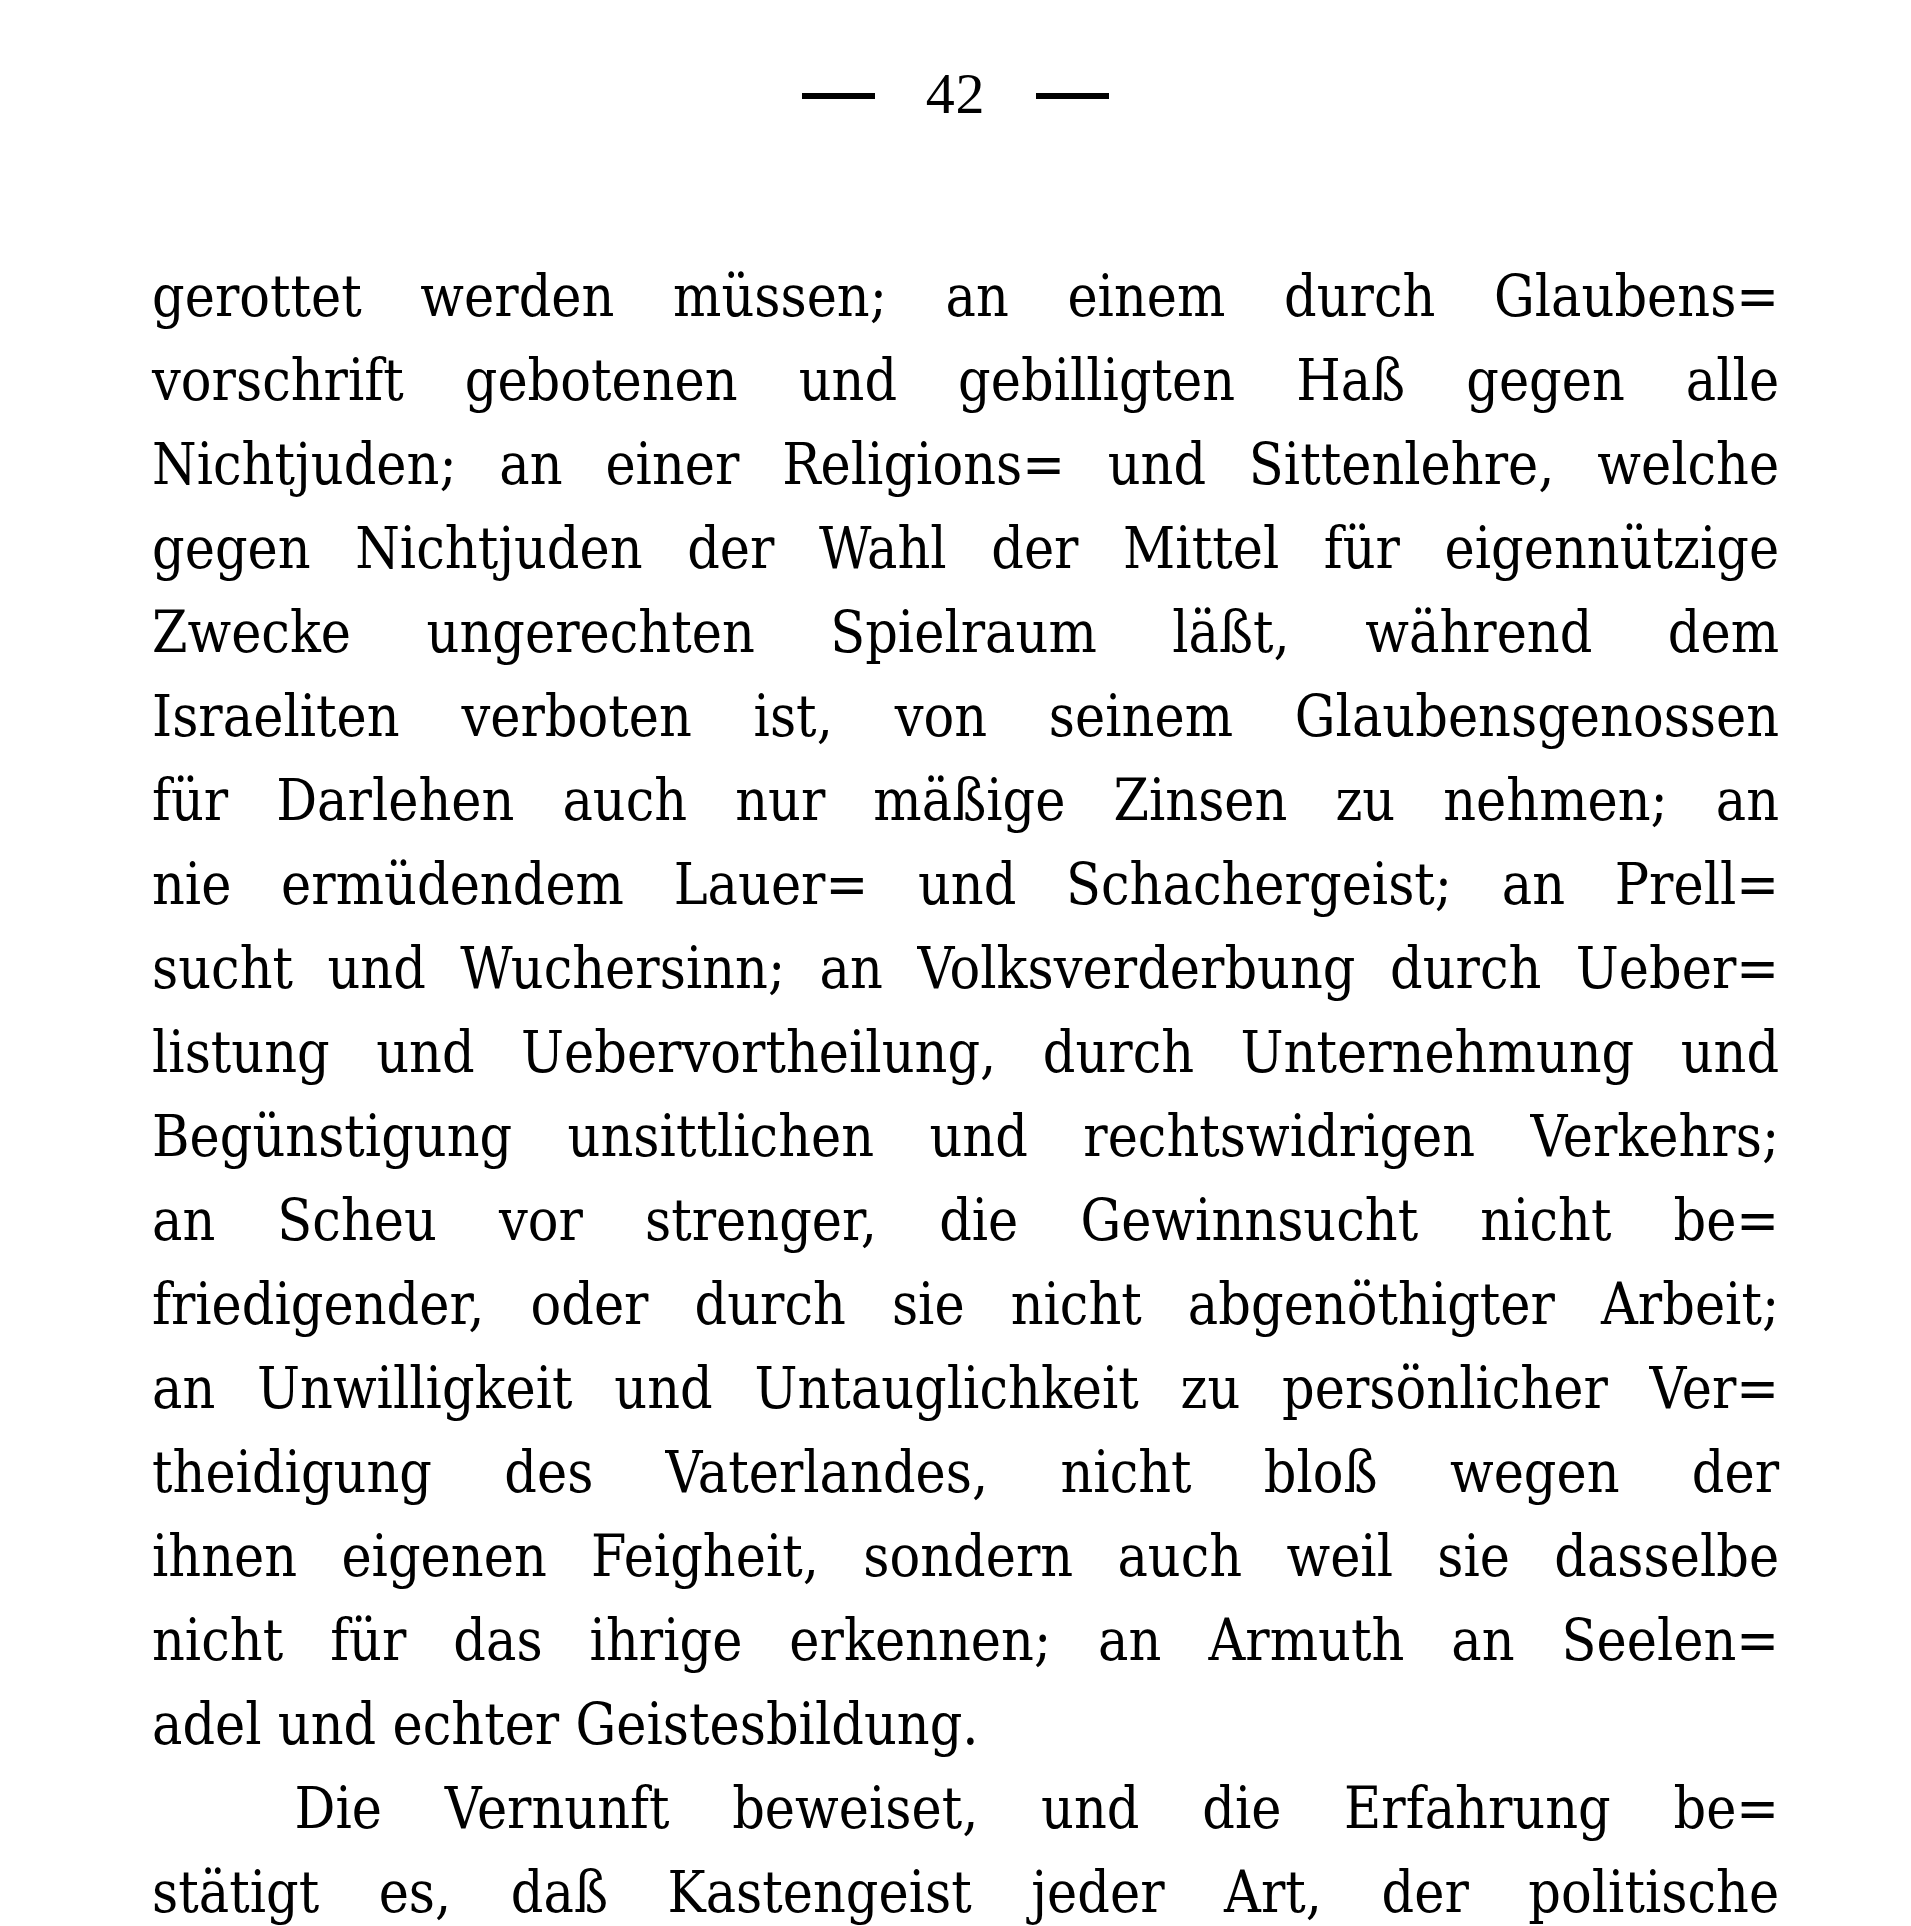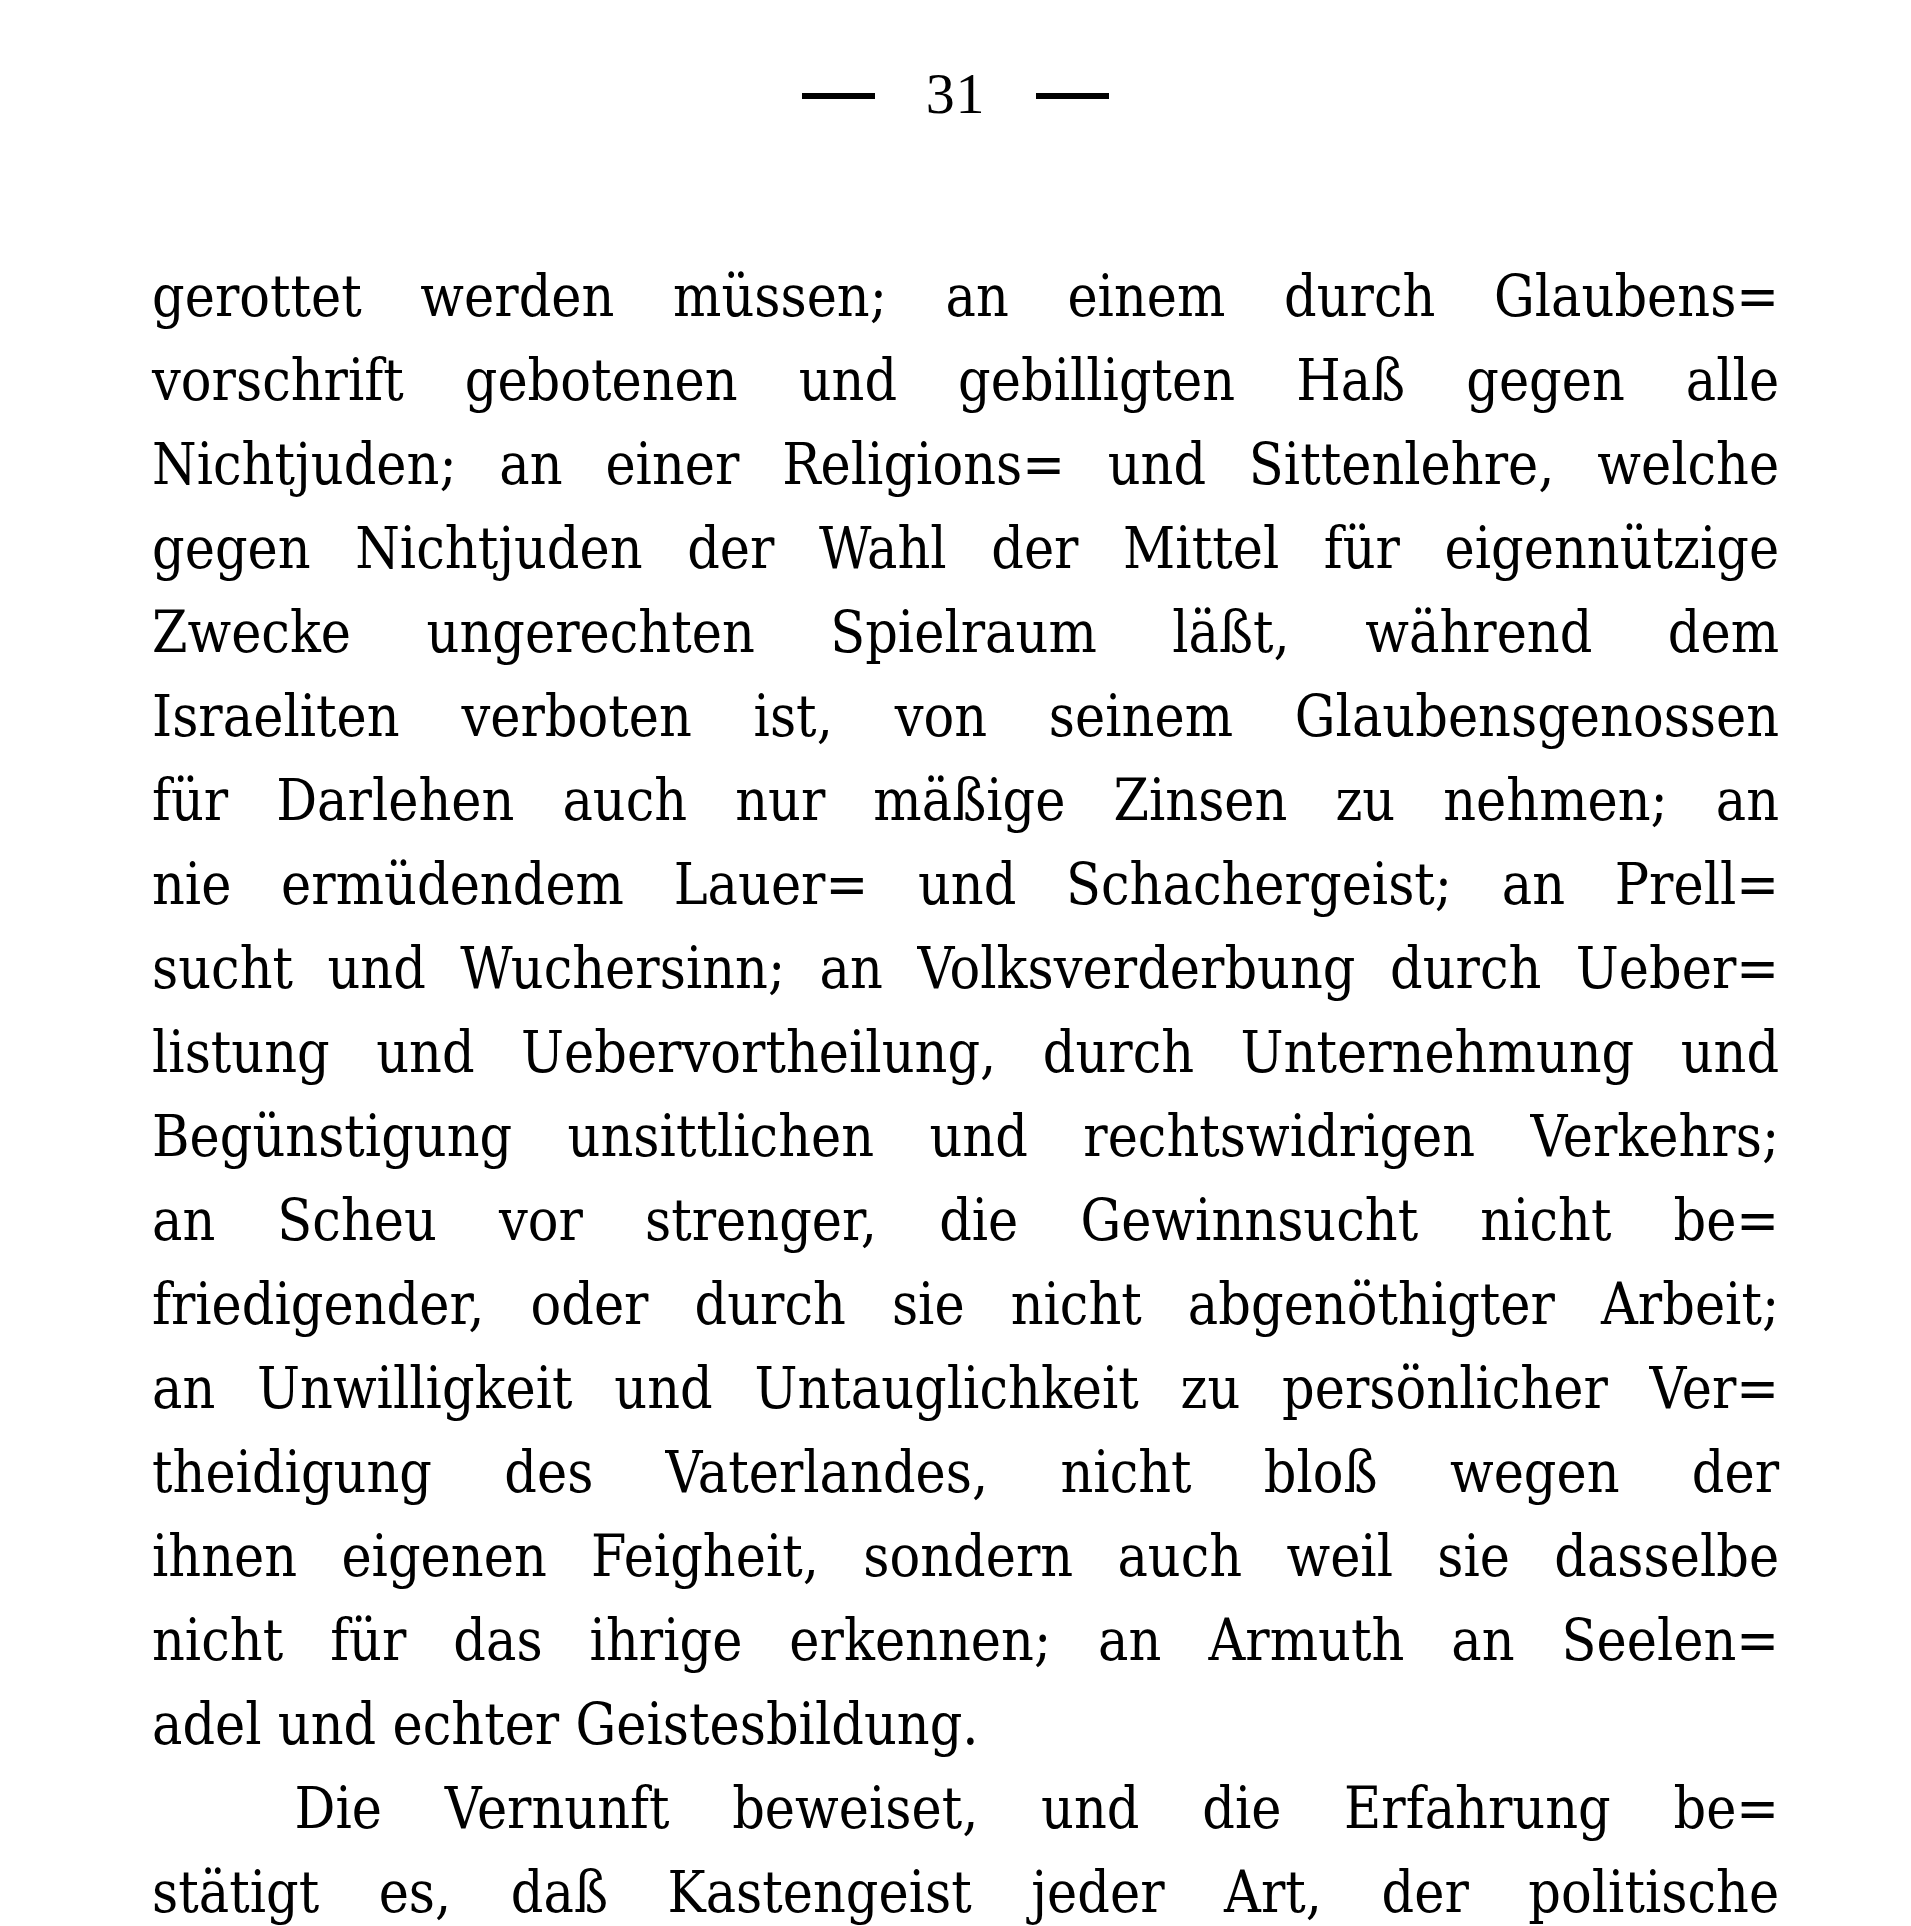--- a/index.html
+++ b/index.html
@@ -62,21 +62,21 @@
     .body-text .line.indent {
       padding-left: 162px;
       width: 1687px;
     }
   </style>
 </head>
 <body>
 
 <div class="page-header">
   <span class="dash"></span>
-  <span>31</span>
+  <span>42</span>
   <span class="dash"></span>
 </div>
 
 <div class="body-text">
   <span class="line">gerottet werden müssen; an einem durch Glaubens=</span>
   <span class="line">vorschrift gebotenen und gebilligten Haß gegen alle</span>
   <span class="line">Nichtjuden; an einer Religions= und Sittenlehre, welche</span>
   <span class="line">gegen Nichtjuden der Wahl der Mittel für eigennützige</span>
   <span class="line">Zwecke ungerechten Spielraum läßt, während dem</span>
   <span class="line">Israeliten verboten ist, von seinem Glaubensgenossen</span>

